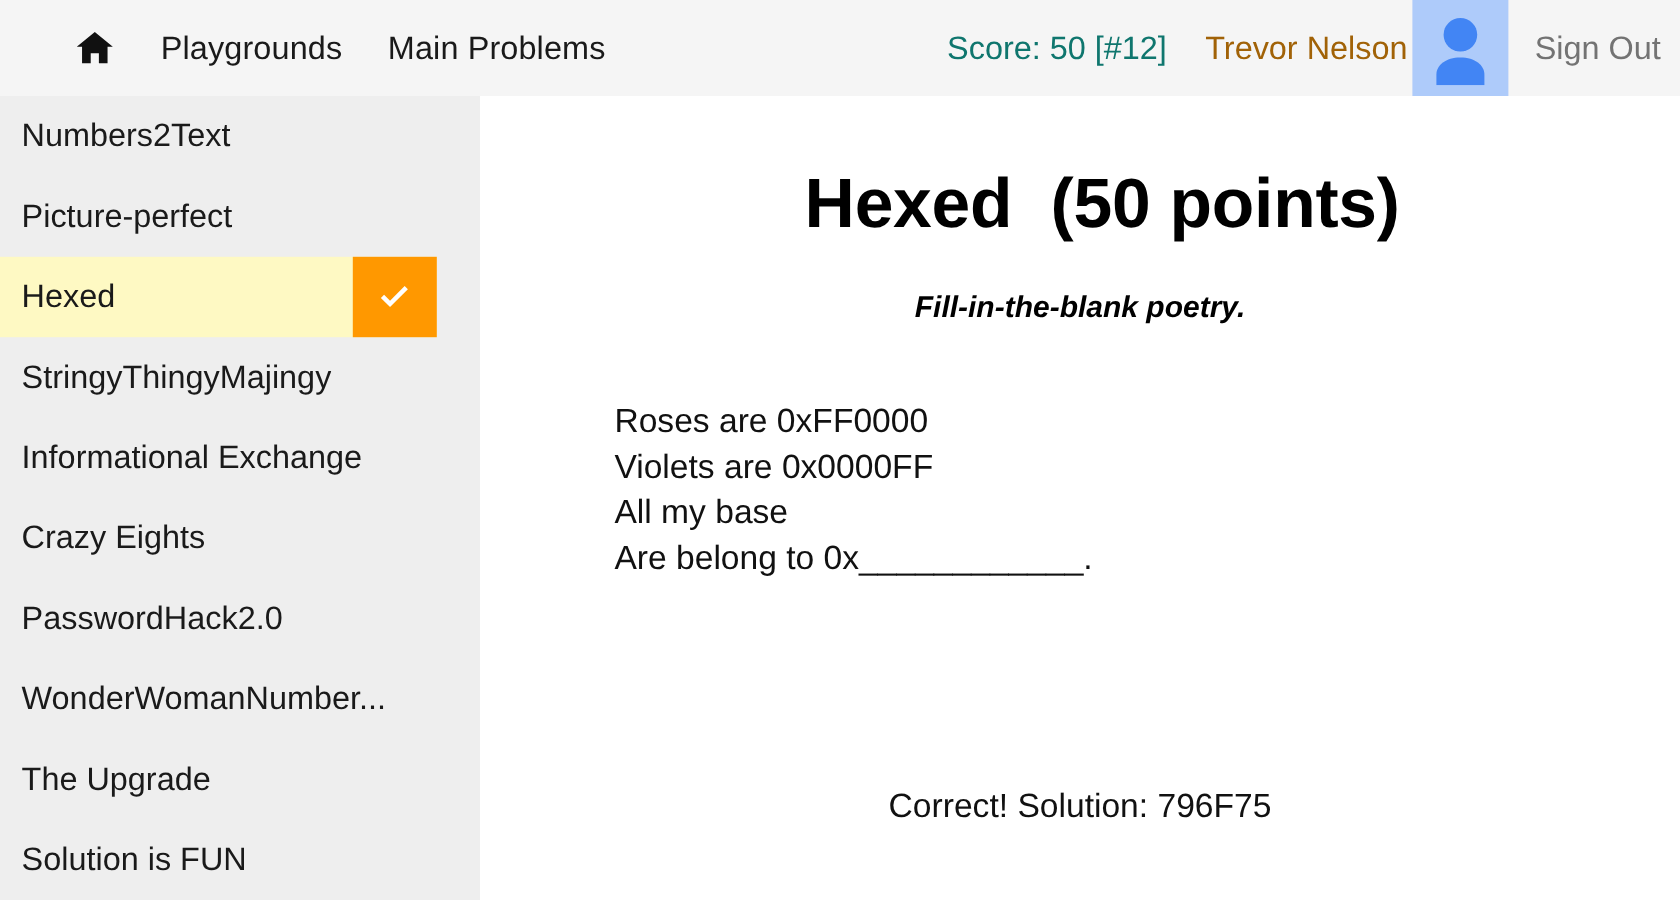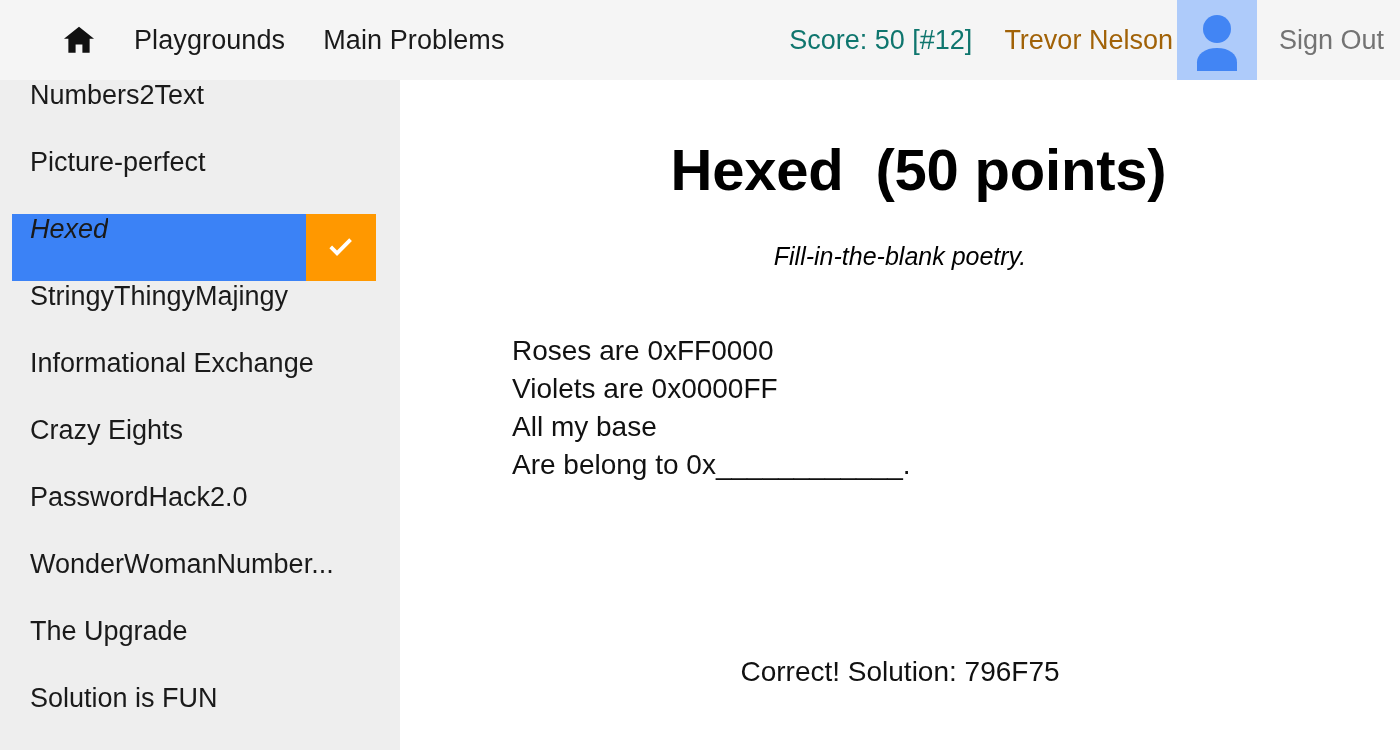--- a/index.html
+++ b/index.html
@@ -96,33 +96,32 @@
     width: 400px;
     height: 670px;
     background: #eeeeee;
     overflow: hidden;
   }
 
   .side-item {
     position: relative;
     height: 67px;
     display: flex;
-    align-items: flex-start;
+    align-items: center;
     width: 364px;
-    margin-left: 12px;
   }
   .side-item .side-label {
     font-size: 27px;
     color: #1a1a1a;
     padding-left: 18px;
     white-space: nowrap;
     overflow: hidden;
   }
 
-  .side-item.active { background: #3b82f6; font-style: italic; }
+  .side-item.active { background: #fef9c3; }
 
   .side-check {
     position: absolute;
     right: 0; top: 0;
     width: 70px; height: 67px;
     background: #ff9800;
     display: flex;
     align-items: center;
     justify-content: center;
   }
@@ -149,21 +148,21 @@
     letter-spacing: -0.2px;
     padding-left: 37px;
   }
 
   #problem-subtitle {
     position: absolute;
     left: 0; top: 162px;
     width: 1000px;
     text-align: center;
     font-size: 25px;
-    font-weight: normal;
+    font-weight: bold;
     font-style: italic;
     color: #000000;
   }
 
   #poem {
     position: absolute;
     left: 112px; top: 252px;
     font-size: 28px;
     line-height: 38px;
     color: #111111;

